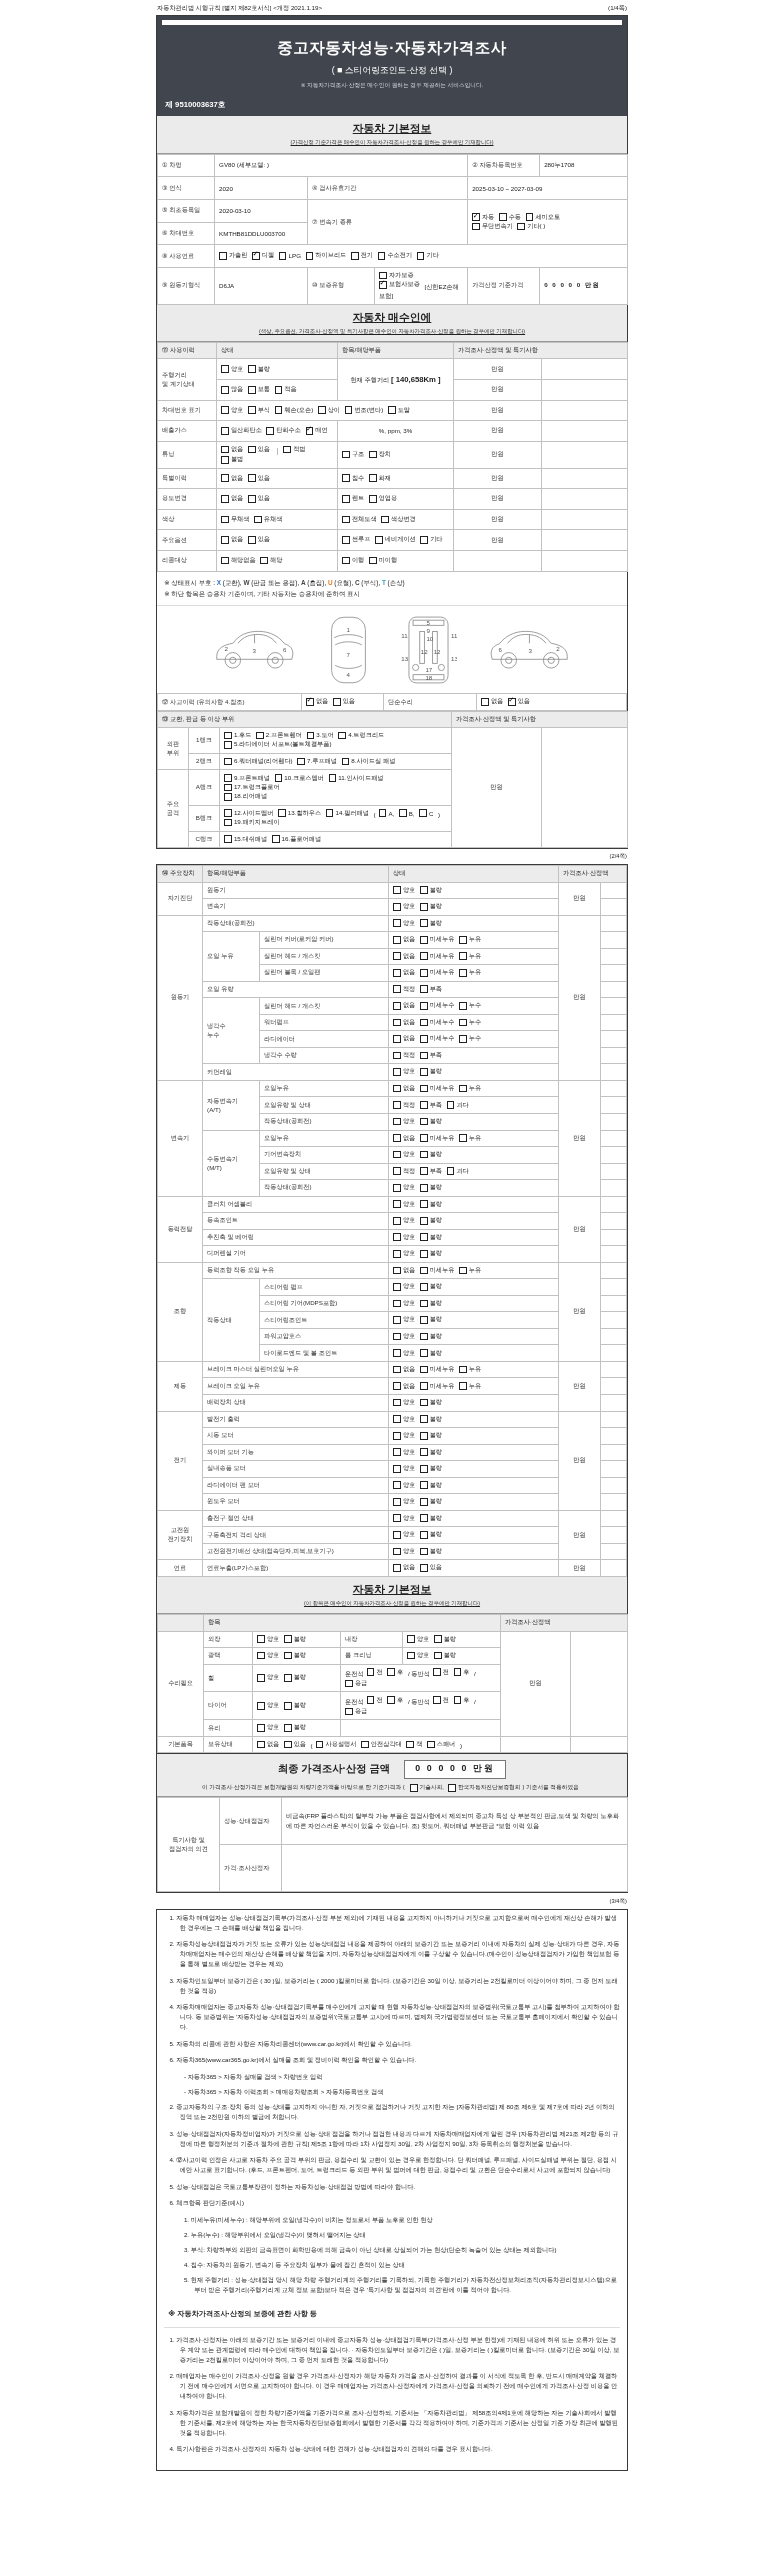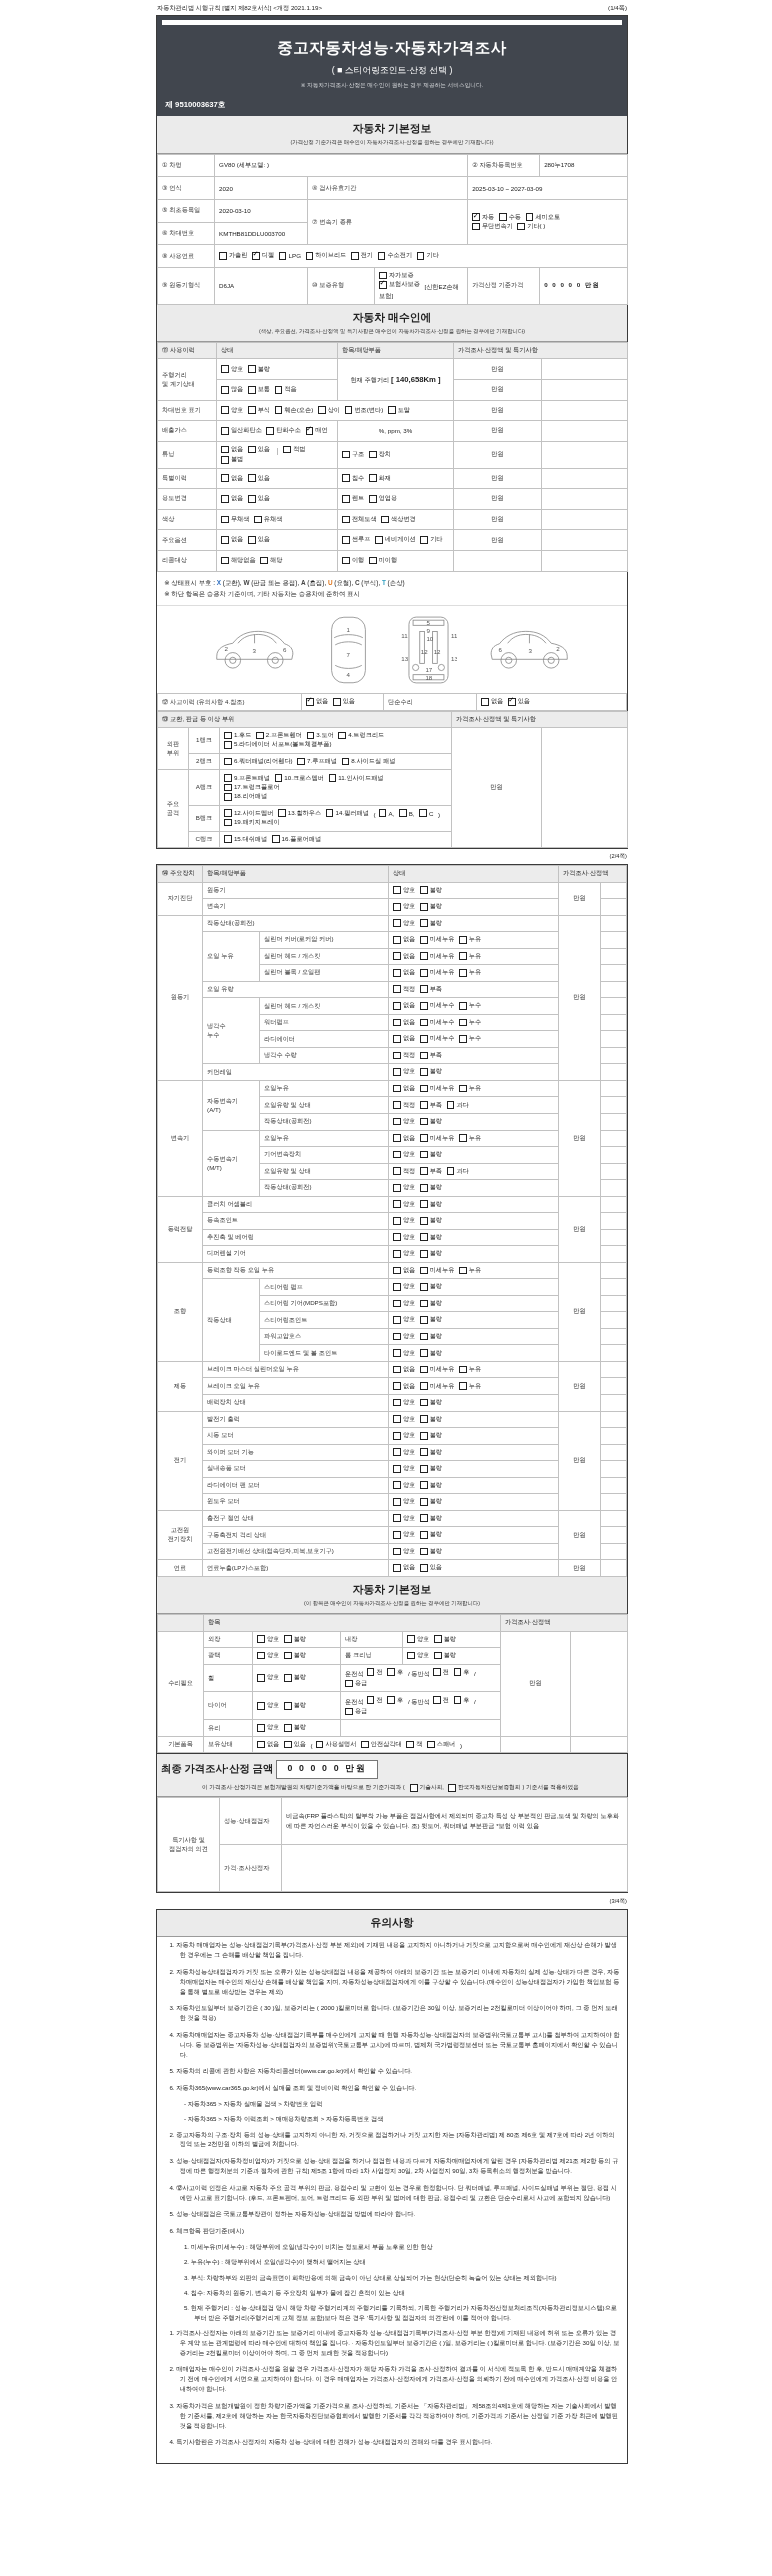--- a/index.html
+++ b/index.html
@@ -12,21 +12,21 @@
 
   
   .dark-head{background:#41464e;color:#fff;padding:3.1px 5.2px 6.2px 5.2px;}
   .whitebar{height:4.6px;background:#fff;margin:1px 0 13.4px 0;}
   .t1{text-align:center;font-size:15.5px;font-weight:bold;letter-spacing:0.5px;}
   .t2{text-align:center;font-size:8.8px;margin-top:6.2px;}
   .t3{text-align:center;font-size:5.7px;color:#d9dbde;margin-top:4.1px;}
   .docno{font-size:7.7px;font-weight:bold;margin-top:10.3px;padding-left:3.1px;}
 
   
-  .sec-head{background:#ebebeb;border-bottom:0.5px solid #9a9a9a;padding:6.2px 4.1px;text-align:center;}
+  .sec-head{background:#ebebeb;border-bottom:0.5px solid #9a9a9a;padding:6.2px 4.1px;text-align:center;text-decoration:underline;}
   .sec-head .st{font-size:10.8px;font-weight:bold;}
   .sec-head .ss{font-size:5.4px;margin-top:3.1px;color:#333;}
 
   table.tbl{width:100%;border-collapse:collapse;table-layout:fixed;}
   .tbl td,.tbl th{border:0.5px solid #c2c2c2;font-size:6.2px;padding:3.1px 4.1px;vertical-align:middle;
                   word-break:break-all;}
   .tbl th{background:#ececec;font-weight:normal;text-align:left;}
   .lab{color:#333;text-align:left;background:#fff;}
   .val{text-align:left;}
   .ctr{text-align:center;}
@@ -42,21 +42,21 @@
   .ck .bx:after{content:"✓";position:absolute;left:-0.5px;top:-3.6px;font-size:7.2px;font-weight:bold;color:#000;}
   .tk-t{margin-right:3.1px;}
   .vdiv{display:inline-block;width:0.5px;height:7.2px;background:#bbb;margin:0 6.2px 0 2.1px;vertical-align:middle;}
 
   .legend{padding:5.2px 7.2px;border-bottom:0.5px solid #ddd;font-size:6.4px;line-height:1.8;}
   .diagrams{display:flex;justify-content:center;align-items:center;gap:30px;padding:8.2px 0 7.2px 0;}
   .diagrams svg{stroke:#8a8a8a;fill:none;stroke-width:1.6;}
   .diagrams text{fill:#555;font-size:12px;stroke:none;font-family:"Liberation Sans",sans-serif;}
 
   .final-wrap{border-top:1.5px solid #3a3a3a;border-bottom:0.5px solid #9a9a9a;background:#ececec;padding:5.2px 4.1px 4.1px 4.1px;}
-  .final-line{display:flex;align-items:center;gap:3px;}
+  .final-line{display:flex;justify-content:center;align-items:center;gap:14px;}
   .final-line .fl{font-size:10.3px;font-weight:bold;}
   .final-line .fb{border:0.5px solid #777;background:#fff;padding:2.6px 10.3px;font-size:8.8px;font-weight:bold;letter-spacing:2.1px;}
   .final-note{font-size:5.7px;text-align:center;margin-top:5.2px;display:flex;justify-content:center;align-items:center;flex-wrap:wrap;}
   .final-note .cb{margin:0 2.1px;}
   .op td{height:40px;font-size:6.2px;}
 
   
   .nt-body{padding:3.1px 7.2px 9.3px 7.2px;}
   .nsec-h{font-size:7.2px;font-weight:bold;padding:8.2px 4.1px;border-bottom:0.5px solid #ddd;margin-bottom:7.2px;}
   .ni{font-size:6.2px;line-height:1.6;margin:0 0 6.7px 0;padding-left:15.5px;text-indent:-10.3px;}
@@ -1325,23 +1325,20 @@
         <td class="lab prewrap">가격·조사산정자</td>
         <td class="val"></td>
       </tr>
     </tbody>
       </table>
   </section>
 
   <div class="pgmark">(3/4쪽)</div>
 
   <section class="block">
-    <div class="sec-head">
-      <div class="st">유의사항</div>
-    </div>
     <div class="nt-body">
       <div>
           <div class="ni">1.  자동차 매매업자는 성능·상태점검기록부(가격조사·산정 부분 제외)에 기재된 내용을 고지하지 아니하거나 거짓으로 고지함으로써 매수인에게 재산상 손해가 발생한 경우에는 그 손해를 배상할 책임을 집니다.</div>
           <div class="ni">2.  자동차성능상태점검자가 거짓 또는 오류가 있는 성능상태점검 내용을 제공하여 아래의 보증기간 또는 보증거리 이내에 자동차의 실제 성능·상태가 다른 경우, 자동차매매업자는 매수인의 재산상 손해를 배상할 책임을 지며, 자동차성능상태점검자에게 이를 구상할 수 있습니다.(매수인이 성능상태점검자가 가입한 책임보험 등을 통해 별도로 배상받는 경우는 제외)</div>
           <div class="ni">3.  자동차인도일부터 보증기간은 ( 30 )일, 보증거리는 ( 2000 )킬로미터로 합니다. (보증기간은 30일 이상, 보증거리는 2천킬로미터 이상이어야 하며, 그 중 먼저 도래한 것을 적용)</div>
           <div class="ni">4.  자동차매매업자는 중고자동차 성능·상태점검기록부를 매수인에게 고지할 때 현행 자동차성능·상태점검자의 보증범위(국토교통부 고시)를 첨부하여 고지하여야 합니다. 동 보증범위는 '자동차성능·상태점검자의 보증범위'(국토교통부 고시)에 따르며, 법제처 국가법령정보센터 또는 국토교통부 홈페이지에서 확인할 수 있습니다.</div>
           <div class="ni">5.  자동차의 리콜에 관한 사항은 자동차리콜센터(www.car.go.kr)에서 확인할 수 있습니다.</div>
           <div class="ni">6.  자동차365(www.car365.go.kr)에서 실매물 조회 및 정비이력 확인을 확인할 수 있습니다.</div>
         </div>
       <div class="nsub">
@@ -1355,20 +1352,21 @@
           <div class="ni">5.  성능·상태점검은 국토교통부장관이 정하는 자동차성능·상태점검 방법에 따라야 합니다.</div>
           <div class="ni">6.  체크항목 판단기준(예시)</div>
         </div>
       <div class="nsub">
           <div class="ni">1.  미세누유(미세누수) : 해당부위에 오일(냉각수)이 비치는 정도로서 부품 노후로 인한 현상</div>
           <div class="ni">2.  누유(누수) : 해당부위에서 오일(냉각수)이 맺혀서 떨어지는 상태</div>
           <div class="ni">3.  부식: 차량하부와 외판의 금속표면이 화학반응에 의해 금속이 아닌 상태로 상실되어 가는 현상(단순히 녹슬어 있는 상태는 제외합니다)</div>
           <div class="ni">4.  침수: 자동차의 원동기, 변속기 등 주요장치 일부가 물에 잠긴 흔적이 있는 상태</div>
           <div class="ni">5.  현재 주행거리 : 성능·상태점검 당시 해당 차량 주행거리계의 주행거리를 기록하되, 기록한 주행거리가 자동차전산정보처리조직(자동차관리정보시스템)으로부터 받은 주행거리(주행거리계 교체 정보 포함)보다 적은 경우 '특기사항 및 점검자의 의견'란에 이를 적어야 합니다.</div>
         </div>
+      <div class="nsec-h">※ 자동차가격조사·산정의 보증에 관한 사항 등</div>
       <div>
           <div class="ni">1.  가격조사·산정자는 아래의 보증기간 또는 보증거리 이내에 중고자동차 성능·상태점검기록부(가격조사·산정 부분 한정)에 기재된 내용에 허위 또는 오류가 있는 경우 계약 또는 관계법령에 따라 매수인에 대하여 책임을 집니다.  · 자동차인도일부터 보증기간은 (      )일, 보증거리는 (      )킬로미터로 합니다. (보증기간은 30일 이상, 보증거리는 2천킬로미터 이상이어야 하며, 그 중 먼저 도래한 것을 적용합니다)</div>
           <div class="ni">2.  매매업자는 매수인이 가격조사·산정을 원할 경우 가격조사·산정자가 해당 자동차 가격을 조사·산정하여 결과를 이 서식에 적도록 한 후, 반드시 매매계약을 체결하기 전에 매수인에게 서면으로 고지하여야 합니다. 이 경우 매매업자는 가격조사·산정자에게 가격조사·산정을 의뢰하기 전에 매수인에게 가격조사·산정 비용을 안내하여야 합니다.</div>
           <div class="ni">3.  자동차가격은 보험개발원이 정한 차량기준가액을 기준가격으로 조사·산정하되, 기준서는 「자동차관리법」 제58조의4제1호에 해당하는 자는 기술사회에서 발행한 기준서를, 제2호에 해당하는 자는 한국자동차진단보증협회에서 발행한 기준서를 각각 적용하여야 하며, 기준가격과 기준서는 산정일 기준 가장 최근에 발행된 것을 적용합니다.</div>
           <div class="ni">4.  특기사항란은 가격조사·산정자의 자동차 성능·상태에 대한 견해가 성능·상태점검자의 견해와 다를 경우 표시합니다.</div>
         </div>
 
     </div>
   </section>
 

